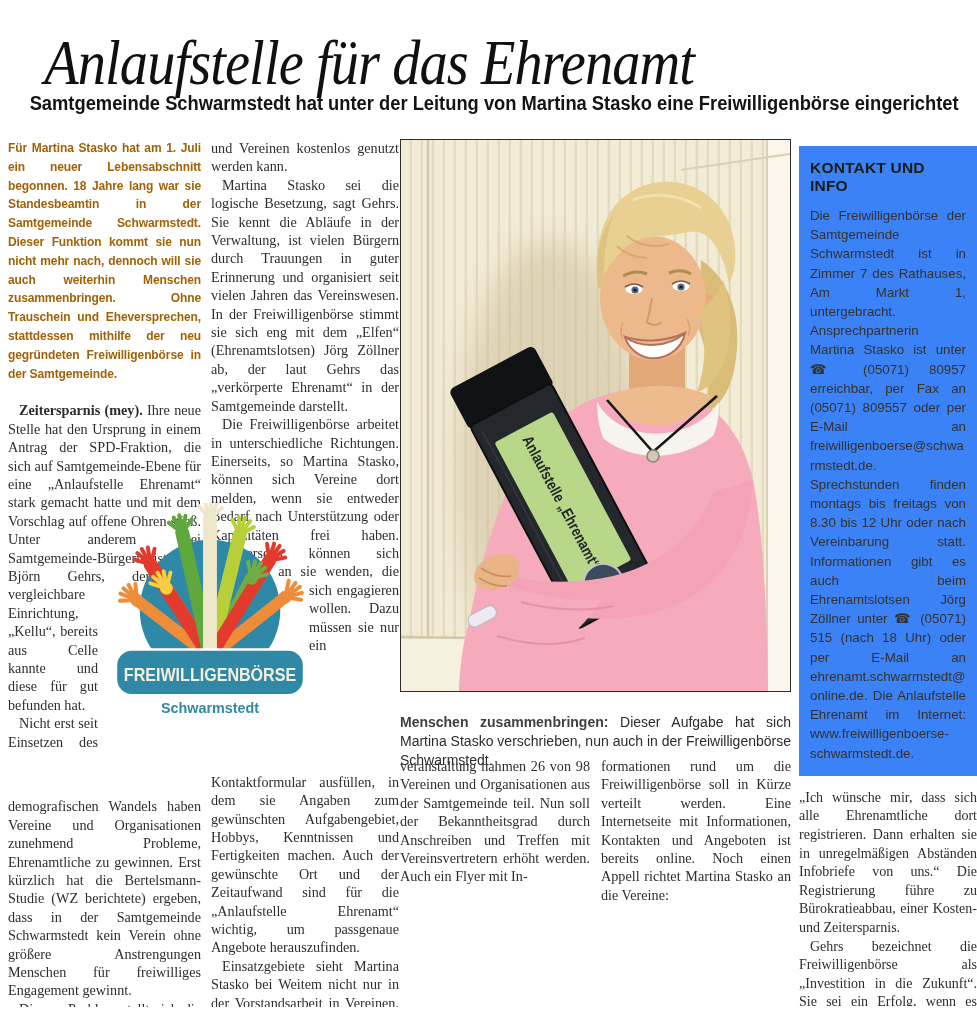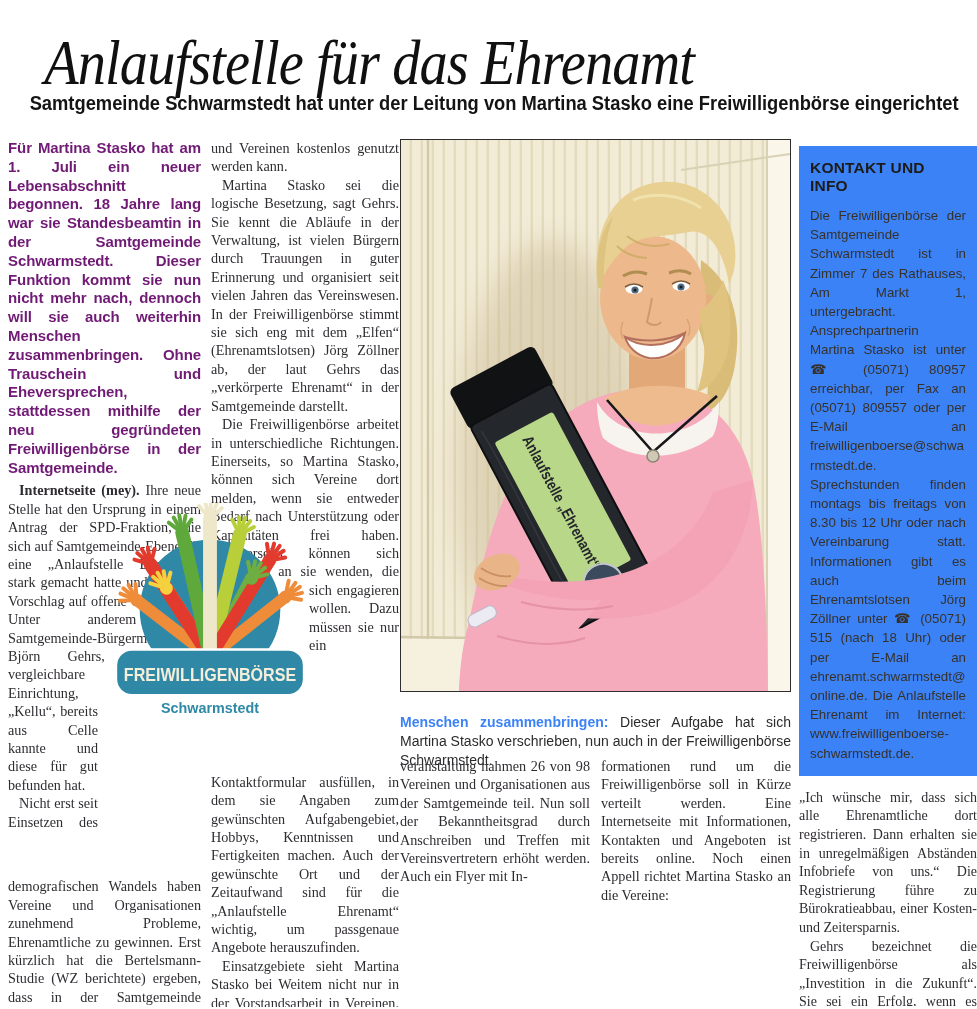--- a/index.html
+++ b/index.html
@@ -15,33 +15,33 @@
   
   .col{position:absolute;overflow:hidden;}
   #col1{left:8px;top:139px;width:193px;height:868px;}
   #col2{left:211px;top:139px;width:188px;height:868px;}
   #col3{left:400px;top:757px;width:190px;height:240px;}
   #col4{left:601px;top:757px;width:190px;height:240px;}
   #rightcol{left:799px;top:146px;width:178px;height:860px;}
   p.body{margin:0;font-size:14.2px;line-height:18.4px;text-align:justify;hyphens:auto;
         -webkit-hyphens:auto;color:#2f2c31;}
   p.ind{text-indent:11px;}
-  p.lead{margin:0 0 4px 0;font-family:"Liberation Sans",sans-serif;font-weight:bold;
-        font-size:15px;line-height:18.8px;text-align:justify;color:#701a75;letter-spacing:-0.1px;hyphens:auto;}
+  p.lead{margin:0 0 18px 0;font-family:"Liberation Sans",sans-serif;font-weight:bold;
+        font-size:12px;line-height:18.8px;text-align:justify;color:#a16207;letter-spacing:-0.1px;hyphens:auto;}
   b.dateline{font-weight:bold;}
   .spc-r{float:right;width:97px;height:212px;margin-left:6px;}
   .spc-l{float:left;width:92px;height:192px;margin-right:6px;}
   
   #logo{position:absolute;left:111px;top:503px;width:198px;height:216px;z-index:3;}
   
   #photo{position:absolute;left:400px;top:139px;width:391px;height:553px;border:1px solid #2e2e2e;
         box-sizing:border-box;background:#f2ebd6;}
   #caption{position:absolute;left:400px;top:699px;width:391px;font-family:"Liberation Sans",sans-serif;
         font-size:14px;line-height:19px;text-align:justify;color:#2b2b2b;}
-  #caption b{font-weight:bold;color:#3b82f6;}
+  #caption b{font-weight:bold;color:#404040;}
   
   #contactbox{background:#3b82f6;padding:11px 11px 13px 11px;margin-bottom:13px;}
   #contactbox h3{margin:2px 0 11px 0;font-family:"Liberation Sans",sans-serif;font-size:15.5px;
         letter-spacing:.2px;color:#1c1b18;}
   #contactbox p{margin:0;font-family:"Liberation Sans",sans-serif;font-size:13.3px;line-height:19.2px;
         text-align:justify;color:#37312a;hyphens:auto;word-break:break-word;}
   #rightcol p.body{font-size:14.0px;line-height:18.6px;}
 </style>
 </head>
 <body>
@@ -51,21 +51,21 @@
   <div class="mast-title">
     <span>Anlaufstelle für das Ehrenamt</span>
   </div>
   <div class="mast-sub">
     <span>Samtgemeinde Schwarmstedt hat unter der Leitung von Martina Stasko eine Freiwilligenbörse eingerichtet</span>
   </div>
 
   <div id="col1" class="col">
     <p class="lead">Für Martina Stasko hat am 1. Juli ein neuer Lebensabschnitt begonnen. 18 Jahre lang war sie Standesbeamtin in der Samtgemeinde Schwarmstedt. Dieser Funktion kommt sie nun nicht mehr nach, dennoch will sie auch weiterhin Menschen zusammenbringen. Ohne Trauschein und Eheversprechen, stattdessen mithilfe der neu gegründeten Freiwilligenbörse in der Samtgemeinde.</p>
     <p class="body ind">
-      <b class="dateline">Internetseite (mey).</b><span> Ihre neue Stelle hat den Ursprung in einem Antrag der SPD-Fraktion, die sich auf Samtgemeinde-Ebene für eine „Anlaufstelle Ehrenamt“ stark gemacht hatte und mit dem Vorschlag auf offene Ohren stieß. Unter anderem bei Samtgemeinde-Bürgermeister Björn Gehrs, der eine</span>
+      <b class="dateline">Zeitersparnis (mey).</b><span> Ihre neue Stelle hat den Ursprung in einem Antrag der SPD-Fraktion, die sich auf Samtgemeinde-Ebene für eine „Anlaufstelle Ehrenamt“ stark gemacht hatte und mit dem Vorschlag auf offene Ohren stieß. Unter anderem bei Samtgemeinde-Bürgermeister Björn Gehrs, der eine</span>
       <span class="spc-r"></span>
       <span>vergleichbare Einrichtung, „Kellu“, bereits aus Celle kannte und diese für gut befunden hat.</span>
     </p>
     <p class="body ind">Nicht erst seit Einsetzen des demografischen Wandels haben Vereine und Organisationen zunehmend Probleme, Ehrenamtliche zu gewinnen. Erst kürzlich hat die Bertelsmann-Studie (WZ berichtete) ergeben, dass in der Samtgemeinde Schwarmstedt kein Verein ohne größere Anstrengungen Menschen für freiwilliges Engagement gewinnt.</p>
     <p class="body ind">Diesem Problem stellt sich die Samtgemeinde nun mit der Schaffung der Anlaufstelle Ehrenamt, die seit dem 1. Januar vorbereitet worden ist und nun den Betrieb aufgenommen hat. Information, Beratung, Vermittlung – das sind die Aufgaben der Freiwilligenbörse, die von allen Bürgern und gemeinnützigen Organisationen</p>
   </div>
 
   <div id="col2" class="col">
     <p class="body">und Vereinen kostenlos genutzt werden kann.</p>
     <p class="body ind">Martina Stasko sei die logische Besetzung, sagt Gehrs. Sie kennt die Abläufe in der Verwaltung, ist vielen Bürgern durch Trauungen in guter Erinnerung und organisiert seit vielen Jahren das Vereinswesen. In der Freiwilligenbörse stimmt sie sich eng mit dem „Elfen“ (Ehrenamtslotsen) Jörg Zöllner ab, der laut Gehrs das „verkörperte Ehrenamt“ in der Samtgemeinde darstellt.</p>

